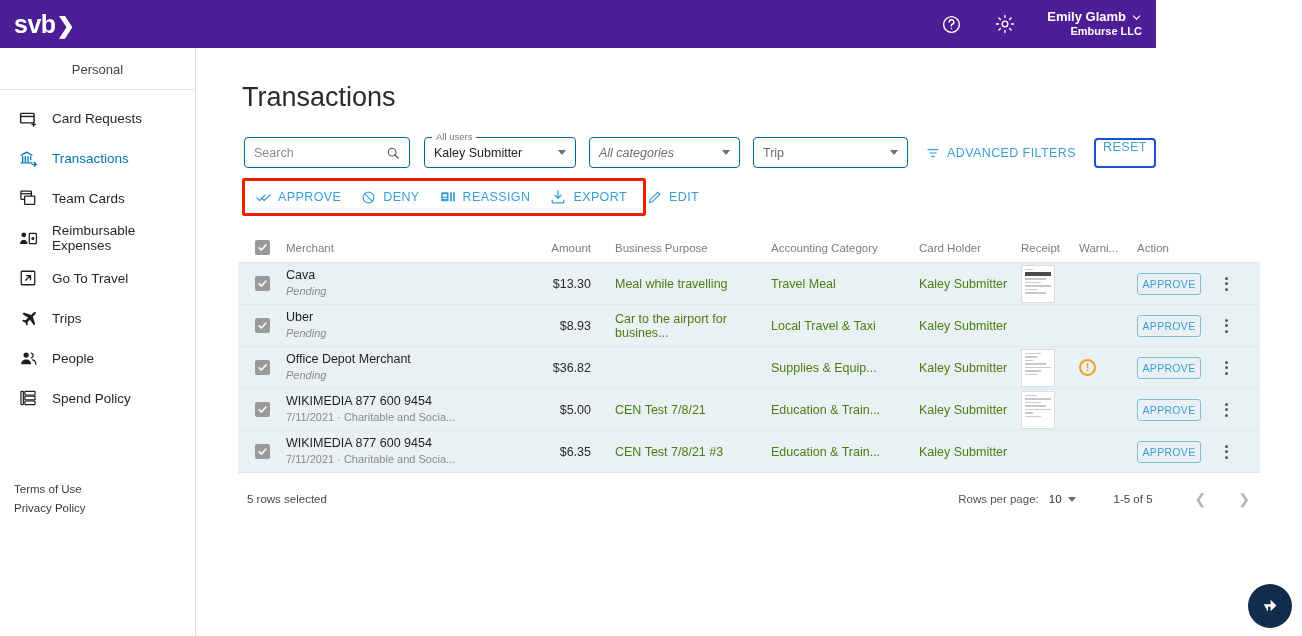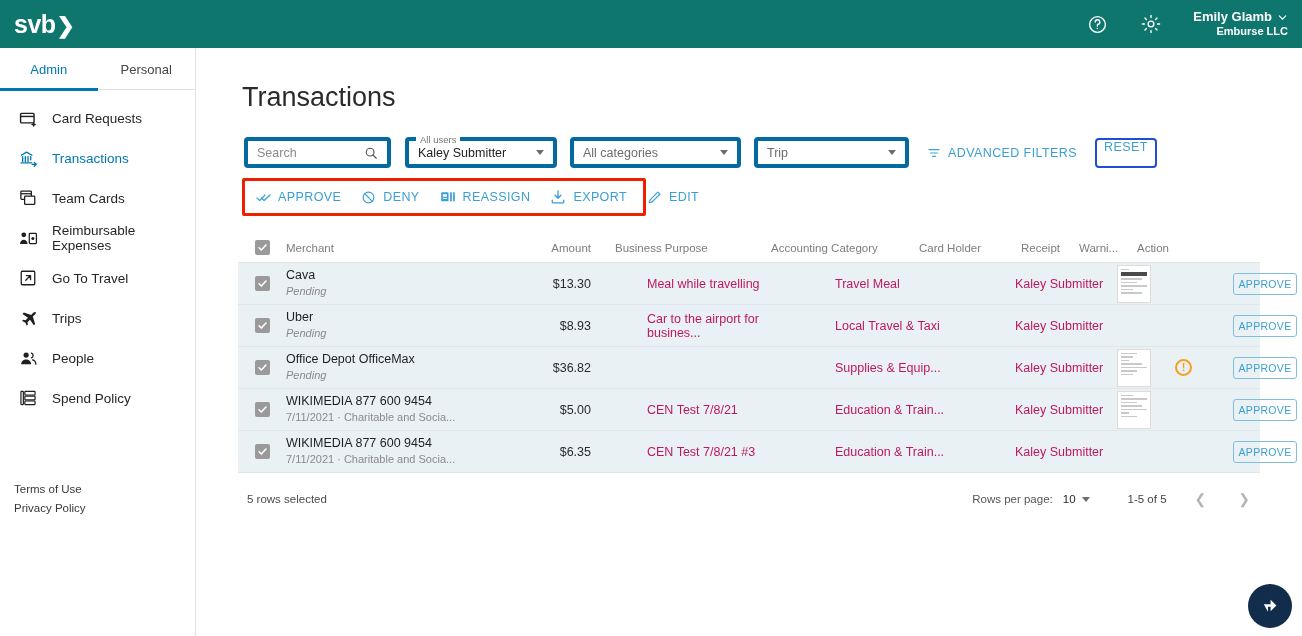--- a/index.html
+++ b/index.html
@@ -8,22 +8,22 @@
     width:1302px; height:636px;
     font-family:"Liberation Sans", sans-serif;
     background:#ffffff;
     color:#2b2b2b;
     overflow:hidden;
     position:relative;
   }
 
   
   .topbar{
-    position:absolute; top:0; left:0; width:1302px; height:48px;
-    background:#0f766e; display:flex; align-items:center;
+    position:absolute; top:0; left:0; width:1156px; height:48px;
+    background:#4c1d95; display:flex; align-items:center;
   }
   .logo{ margin-left:14px; display:flex; align-items:baseline; color:#fff;
          font-size:25px; font-weight:bold; letter-spacing:-0.5px; }
   .logo .chev{ font-size:22px; margin-left:1px; font-weight:bold; }
   .topbar-right{ margin-left:auto; display:flex; align-items:center; gap:30px; padding-right:14px; }
   .ico-btn{ width:24px; height:24px; display:flex; align-items:center; justify-content:center; cursor:pointer; }
   .user-block{ text-align:right; color:#fff; line-height:1.25;font-weight:bold; }
   .user-name{ font-size:13px; display:flex; align-items:center; gap:5px; justify-content:flex-end; }
   .user-org{ font-size:11px; }
 
@@ -64,27 +64,27 @@
   .tab.t0{ width:208px; }
   .tab.t1{ width:208px; }
   .tab.t2{ width:210px; }
   .tab.t3{ width:208px; }
   .tab.active{ color:#1c1c1c; }
   .tab.active:after{ content:""; position:absolute; left:0; right:0; bottom:0; height:2px; background:#222; z-index:2; }
 
   
   .filters{ margin:24px 0 0 48px; display:flex; align-items:center; gap:0; }
   .field{
-    height:31px; border:4px solid #0369a1; border-radius:4px; background:#fff;
+    height:31px; border:1px solid #0369a1; border-radius:4px; background:#fff;
     display:flex; align-items:center; padding:0 9px; position:relative; font-size:12.5px; color:#6d6d6d;
   }
-  .f-search{ width:147px; justify-content:space-between; margin-right:14px; }
+  .f-search{ width:166px; justify-content:space-between; margin-right:14px; }
   .f-search .ph{ color:#8a8a8a; }
   .f-user{ width:152px; margin-right:13px; color:#222; }
-  .f-cat{ width:171px; margin-right:13px; }
+  .f-cat{ width:151px; margin-right:13px;font-style:italic; }
   .f-trip{ width:155px; margin-right:18px; }
   .float-label{
     position:absolute; top:-7px; left:7px; background:#fff; padding:0 4px;
     font-size:9.5px; color:#777;
   }
   .caret{ margin-left:auto; width:0;height:0;border-left:4px solid transparent;border-right:4px solid transparent;border-top:5px solid #6d6d6d; }
   .adv-filters{ display:flex; align-items:center; gap:7px; font-size:12.5px; color:#3b9fd4; letter-spacing:.4px; cursor:pointer; margin-right:18px; }
   .reset-btn{
     height:30px; min-width:62px; border:2px solid #1d4ed8; border-radius:4px; color:#3b9fd4;
     display:flex; align-items:flex-start; justify-content:center; font-size:12.5px; letter-spacing:.4px; cursor:pointer;
@@ -111,21 +111,21 @@
   .c-act{ flex:1 1 auto; display:flex; align-items:center; }
 
   .chk{
     width:15px; height:15px; border-radius:2px; background:#9a9a9a;
     display:flex; align-items:center; justify-content:center; cursor:pointer;
   }
   .chk svg{ display:block; }
   .merch-name{ font-size:12.5px; color:#1f1f1f; line-height:1.25; }
   .merch-sub{ font-size:11px; color:#8a8a8a; font-style:italic; line-height:1.35; margin-top:1px; }
   .merch-sub.plain{ font-style:normal; }
-  .cell-txt{ font-size:12.5px; color:#be185d;margin-left:32px; }
+  .cell-txt{ font-size:12.5px; color:#4d7c0f; }
   .amt-txt{ font-size:12.5px; color:#2a2a2a; }
   .receipt-thumb{
     width:34px; height:38px; background:#fff; border:1px solid #dcdcdc;
     padding:3px 3px; overflow:hidden;
   }
   .rl{ height:1.5px; background:#c9c9c9; margin-bottom:2px; }
   .rl.dark{ background:#4a4a4a; height:4px; }
   .rl.w30{ width:30%; } .rl.w60{ width:60%; } .rl.w80{ width:80%; } .rl.w100{ width:100%; } .rl.w45{ width:45%; }
   .warn-ico{ width:17px; height:17px; border:2px solid #f5a020; border-radius:50%;
              display:flex; align-items:center; justify-content:center;
@@ -136,21 +136,21 @@
   }
   .kebab{ margin-left:20px; display:flex; flex-direction:column; gap:2.5px; cursor:pointer; padding:4px; }
   .kebab i{ width:3px; height:3px; border-radius:50%; background:#5a5a5a; display:block; }
 
   
   .tfoot{ margin:14px 0 0 42px; width:1022px; display:flex; align-items:center; height:24px; }
   .rows-selected{ font-size:11.5px; color:#4a4a4a; margin-left:9px; }
   .pager{ margin-left:auto; display:flex; align-items:center; }
   .pager-lbl{ font-size:11.5px; color:#555; margin-right:10px; }
   .rpp{ display:flex; align-items:center; gap:6px; font-size:11.5px; color:#2a2a2a; margin-right:38px; cursor:pointer; }
-  .range{ font-size:11.5px; color:#444; margin-right:28px; }
+  .range{ font-size:11.5px; color:#444; margin-right:42px; }
   .pg-arrow{ font-size:14px; color:#b5b5b5; margin-right:32px; cursor:pointer; }
   .pg-arrow.last{ margin-right:10px; }
 
   
   .fab{
     position:absolute; right:10px; bottom:8px; width:44px; height:44px; border-radius:50%;
     background:#122c4b; display:flex; align-items:center; justify-content:center; cursor:pointer;
   }
 </style>
 </head>
@@ -182,21 +182,20 @@
             <path d="M5 8.5l7 7 7-7" stroke-linecap="round"></path>
           </svg>
       </div>
       <div class="user-org">Emburse LLC</div>
     </div>
   </div>
 </div>
 
 <div class="sidebar">
   <div class="side-tabs">
-    <div class="side-tab active">Admin</div>
     <div class="side-tab">Personal</div>
   </div>
 
   <div class="nav">
 
     <div class="nav-item">
       <span class="nav-icon">
         <svg width="19" height="19" viewBox="0 0 24 24" fill="none" stroke="#1f1f1f" stroke-width="1.8">
           <rect x="2" y="5.5" width="17" height="12" rx="1.2"></rect>
             <path d="M2 9.4h17"></path>
@@ -467,21 +466,21 @@
 
     <div class="trow">
       <div class="c-chk">
         <div class="chk">
           <svg width="11" height="11" viewBox="0 0 24 24" fill="none" stroke="#ffffff" stroke-width="3.4">
               <path d="M4.5 12.6l5 5L19.5 6.6" stroke-linecap="round" stroke-linejoin="round"></path>
             </svg>
         </div>
       </div>
       <div class="c-merch">
-        <div class="merch-name">Office Depot OfficeMax</div>
+        <div class="merch-name">Office Depot Merchant</div>
         <div class="merch-sub">Pending</div>
       </div>
       <div class="c-amt amt-txt">$36.82</div>
       <div class="c-purp cell-txt"></div>
       <div class="c-acct cell-txt">Supplies &amp; Equip...</div>
       <div class="c-hold cell-txt">Kaley Submitter</div>
       <div class="c-rcpt">
         <div class="receipt-thumb">
           <div class="rl w60"></div>
             <div class="rl w45"></div>

